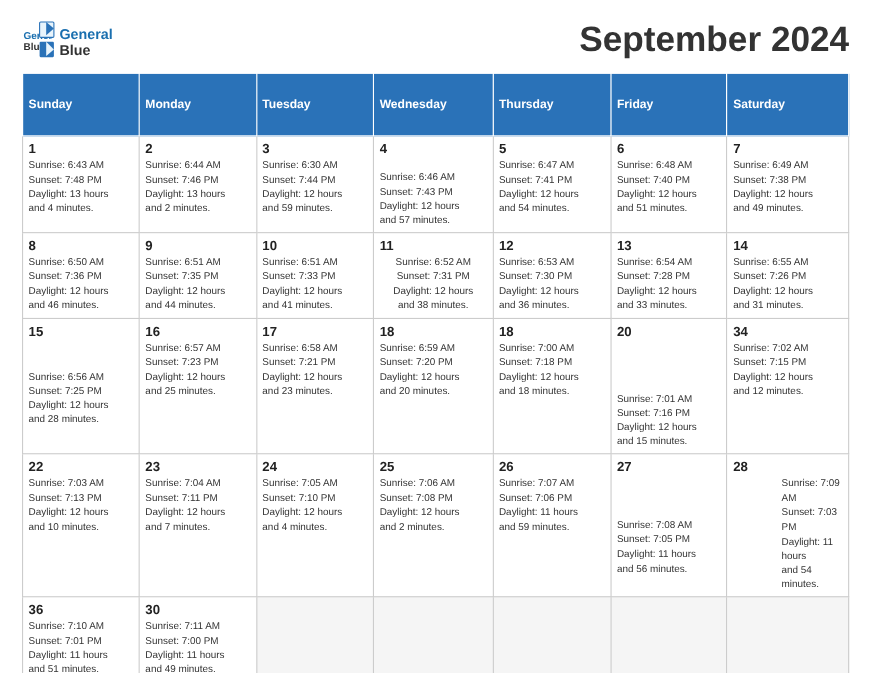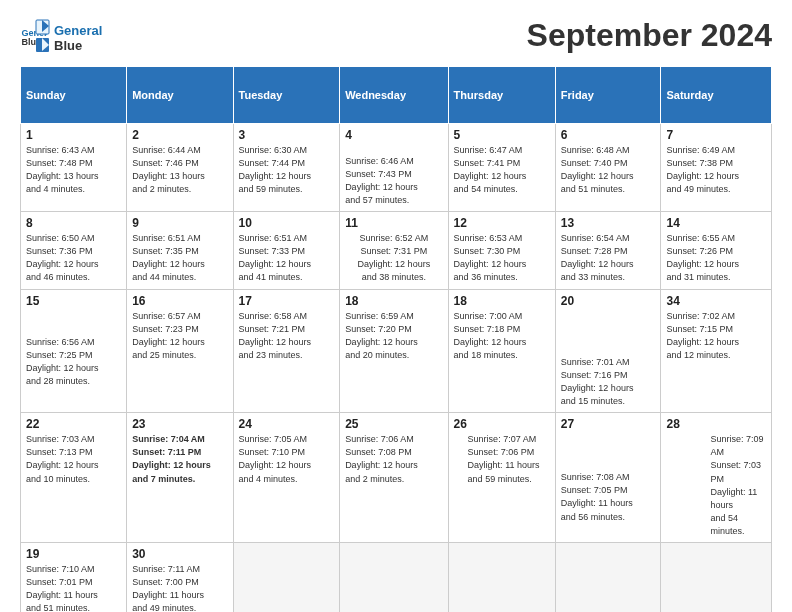--- a/index.html
+++ b/index.html
@@ -282,42 +282,42 @@
         <tr>
           <td>
             <span class="day-num">22</span>
             <div class="day-info" style="white-space: pre-line;">Sunrise: 7:03 AM
 Sunset: 7:13 PM
 Daylight: 12 hours
 and 10 minutes.</div>
           </td>
           <td>
             <span class="day-num">23</span>
-            <div class="day-info" style="white-space: pre-line; font-weight: bold;">Sunrise: 7:04 AM
+            <div class="day-info" style="white-space: pre-line;">Sunrise: 7:04 AM
 Sunset: 7:11 PM
 Daylight: 12 hours
 and 7 minutes.</div>
           </td>
           <td>
             <span class="day-num">24</span>
             <div class="day-info" style="white-space: pre-line;">Sunrise: 7:05 AM
 Sunset: 7:10 PM
 Daylight: 12 hours
 and 4 minutes.</div>
           </td>
           <td>
             <span class="day-num">25</span>
             <div class="day-info" style="white-space: pre-line;">Sunrise: 7:06 AM
 Sunset: 7:08 PM
 Daylight: 12 hours
 and 2 minutes.</div>
           </td>
           <td>
             <span class="day-num">26</span>
-            <div class="day-info" style="white-space: pre-line; margin-left: 14px;">Sunrise: 7:07 AM
+            <div class="day-info" style="white-space: pre-line;">Sunrise: 7:07 AM
 Sunset: 7:06 PM
 Daylight: 11 hours
 and 59 minutes.</div>
           </td>
           <td>
             <span class="day-num">27</span>
             <div class="day-info" style="white-space: pre-line; margin-top: 40px;">Sunrise: 7:08 AM
 Sunset: 7:05 PM
 Daylight: 11 hours
 and 56 minutes.</div>
@@ -325,21 +325,21 @@
           <td>
             <span class="day-num">28</span>
             <div class="day-info" style="white-space: pre-line; margin-left: 44px;">Sunrise: 7:09 AM
 Sunset: 7:03 PM
 Daylight: 11 hours
 and 54 minutes.</div>
           </td>
         </tr>
         <tr>
           <td>
-            <span class="day-num">19</span>
+            <span class="day-num">36</span>
             <div class="day-info" style="white-space: pre-line;">Sunrise: 7:10 AM
 Sunset: 7:01 PM
 Daylight: 11 hours
 and 51 minutes.</div>
           </td>
           <td>
             <span class="day-num">30</span>
             <div class="day-info" style="white-space: pre-line;">Sunrise: 7:11 AM
 Sunset: 7:00 PM
 Daylight: 11 hours

